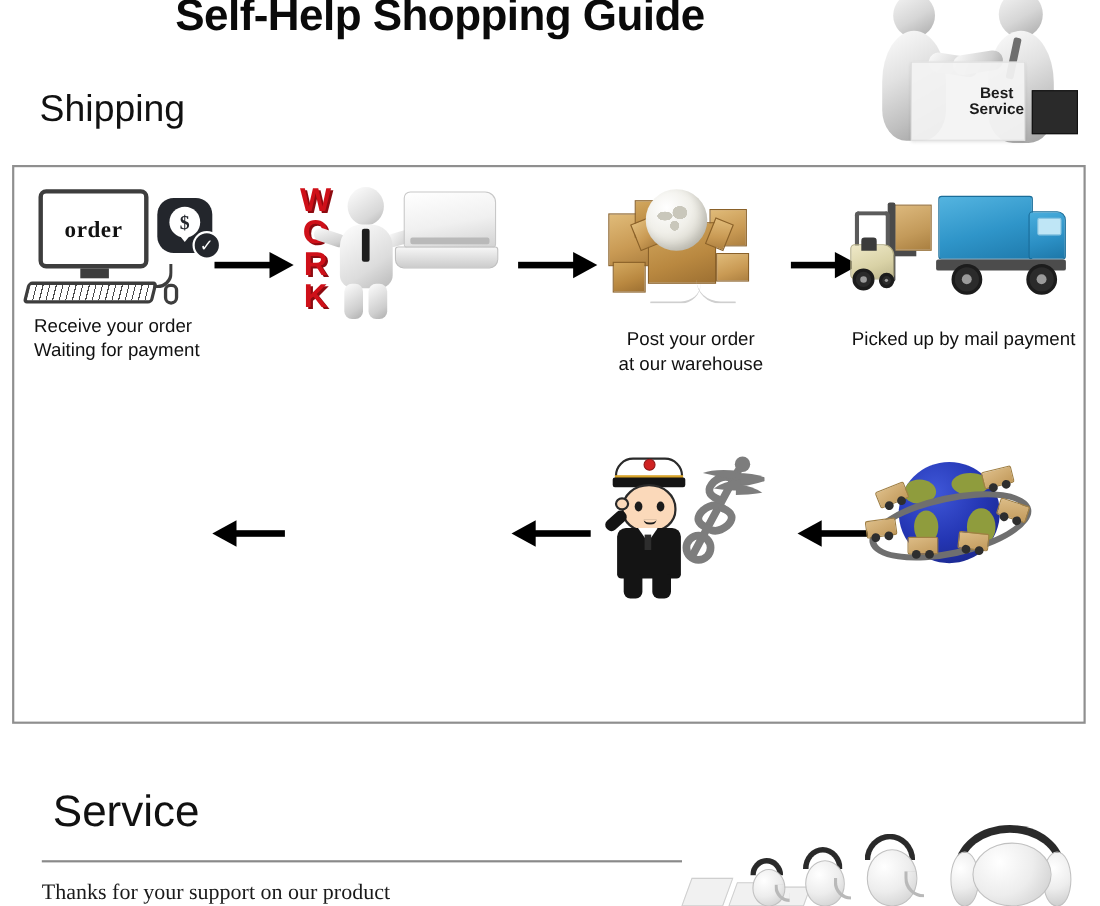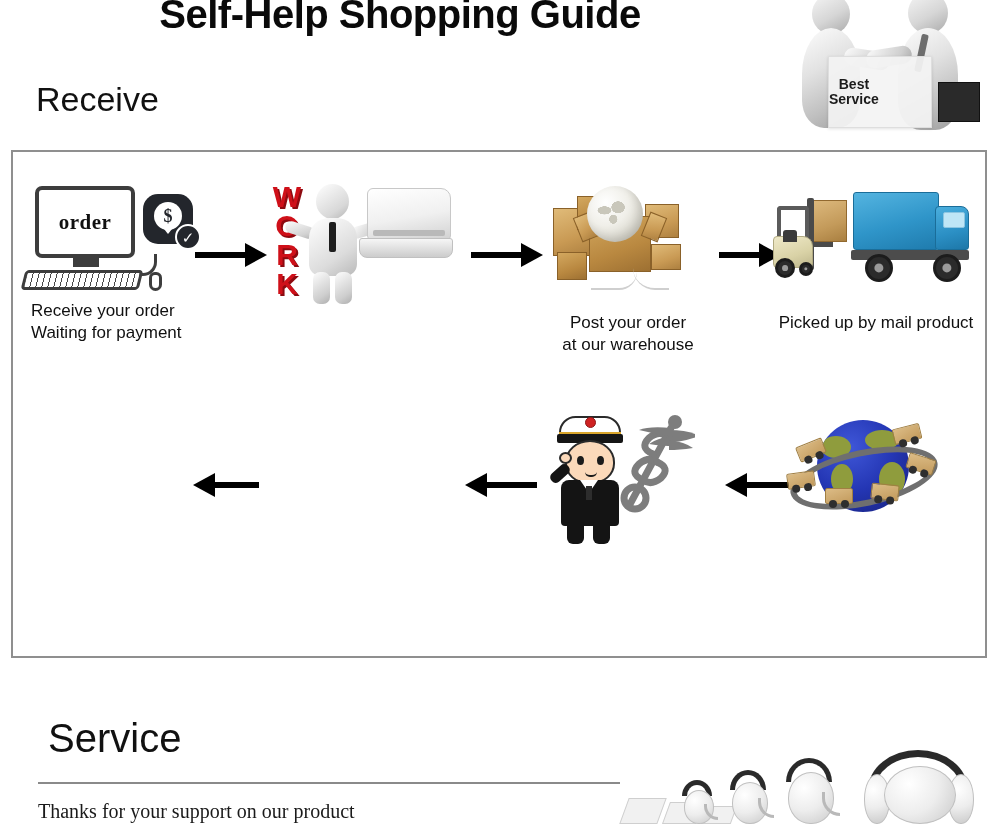--- a/index.html
+++ b/index.html
@@ -78,21 +78,21 @@
   .bsl-arm {
     position: absolute;
     border-radius: 12px;
     background: linear-gradient(120deg,#fbfbfb,#cfcfcf 70%,#ababab);
   }
   .bsl-card {
     position: absolute;
     background: rgba(243,243,243,0.93);
     border: 1px solid #dedede;
     box-shadow: 0 1px 3px rgba(0,0,0,0.12);
-    display: flex; align-items: center; justify-content: flex-start;
+    display: flex; align-items: center; justify-content: flex-end;
   }
   .bsl-card-text {
     font-family: "Liberation Sans", sans-serif;
     font-weight: bold;
     font-size: 14px;
     line-height: 15px;
     text-align: center;
     color: #1b1b1b;
   }
   .bsl-case {
@@ -616,25 +616,25 @@
     <div class="bsl-person" style="left:110px; top:34px; width:60px; height:102px;"></div>
     <div class="bsl-tie" style="left:130px; top:40px; width:7px; height:38px; transform:rotate(12deg);"></div>
     <div class="bsl-arm" style="left:78px; top:54px; width:46px; height:18px; transform:rotate(-9deg);"></div>
 
     <div class="bsl-card" style="left:40px; top:62px; width:104px; height:72px;">
       <div class="bsl-card-text"><span>Best</span><br><span>Service</span></div>
     </div>
     <div class="bsl-case" style="left:150px; top:88px; width:42px; height:40px;"></div>
   </div>
 
-  <div class="section-heading" id="shipping-heading">Receive</div>
+  <div class="section-heading" id="shipping-heading">Shipping</div>
 
   <div id="flow-box">
 
-    <div class="flow-row" style="top:28px; height:230px;">
+    <div class="flow-row" style="top:14px; height:230px;">
 
       <div class="flow-step" style="left:4px; width:200px;">
         <div class="step-art">
           <div class="mon-screen">
               <span>order</span>
             </div>
           <div class="mon-stand"></div>
           <div class="mon-cord"></div>
           <div class="mon-kbd"></div>
           <div class="mon-mouse"></div>
@@ -712,21 +712,21 @@
           <div class="fk-seat"></div>
           <div class="wheel" style="left:8px; top:78px; width:20px; height:20px;"></div>
           <div class="wheel" style="left:32px; top:82px; width:14px; height:14px;"></div>
           <div class="tr-box"></div>
           <div class="tr-cab"></div>
           <div class="tr-win"></div>
           <div class="tr-chassis"></div>
           <div class="wheel" style="left:98px; top:74px; width:28px; height:28px;"></div>
           <div class="wheel" style="left:166px; top:74px; width:28px; height:28px;"></div>
         </div>
-        <div class="step-label" style="padding-top:12px;">Picked up by mail product</div>
+        <div class="step-label" style="padding-top:12px;">Picked up by mail payment</div>
       </div>
     </div>
 
     <div class="flow-row" style="top:258px; height:230px;">
 
 
       <div class="arrow left" style="left:180px; top:62px; width:66px;">
         <div class="shaft"></div>
         <div class="head"></div>
       </div>

